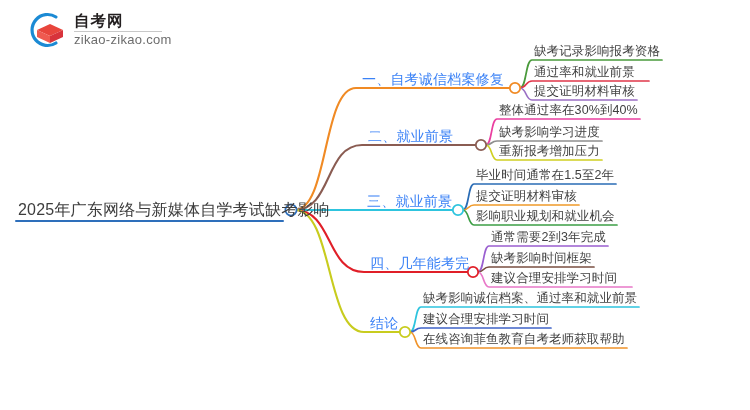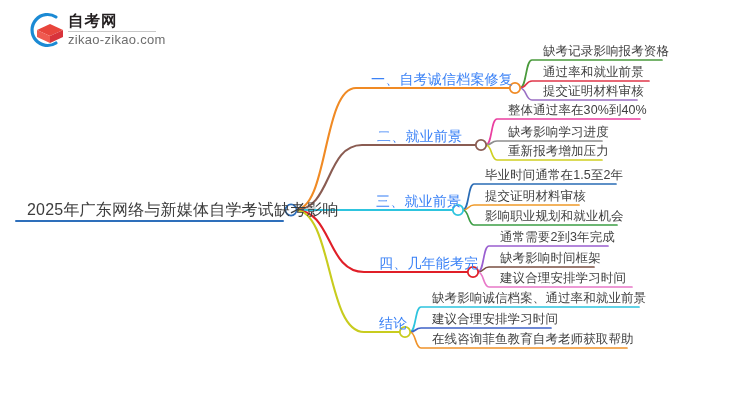--- a/index.html
+++ b/index.html
@@ -22,21 +22,21 @@
   }
   
   .logo-wrap {
     position: absolute;
     left: 26px;
     top: 8px;
     width: 140px;
     height: 44px;
     display: flex;
     align-items: center;
-    gap: 0;
+    gap: 6px;
   }
   .logo-mark {
     position: relative;
     width: 42px;
     height: 40px;
     flex: 0 0 42px;
   }
   .logo-text {
     display: flex;
     flex-direction: column;
@@ -61,21 +61,20 @@
     color: #6d6d6d;
     letter-spacing: 0.3px;
     white-space: nowrap;
   }
   
   .node {
     position: absolute;
     white-space: nowrap;
     color: #3f3f3f;
     line-height: 1;
-    margin-left: 9px;
   }
   .root-node {
     font-size: 16px;
     color: #3d3d3d;
     letter-spacing: 0.2px;
   }
   .branch-node {
     font-size: 14px;
     color: #3b82f6;
     letter-spacing: 0.2px;

